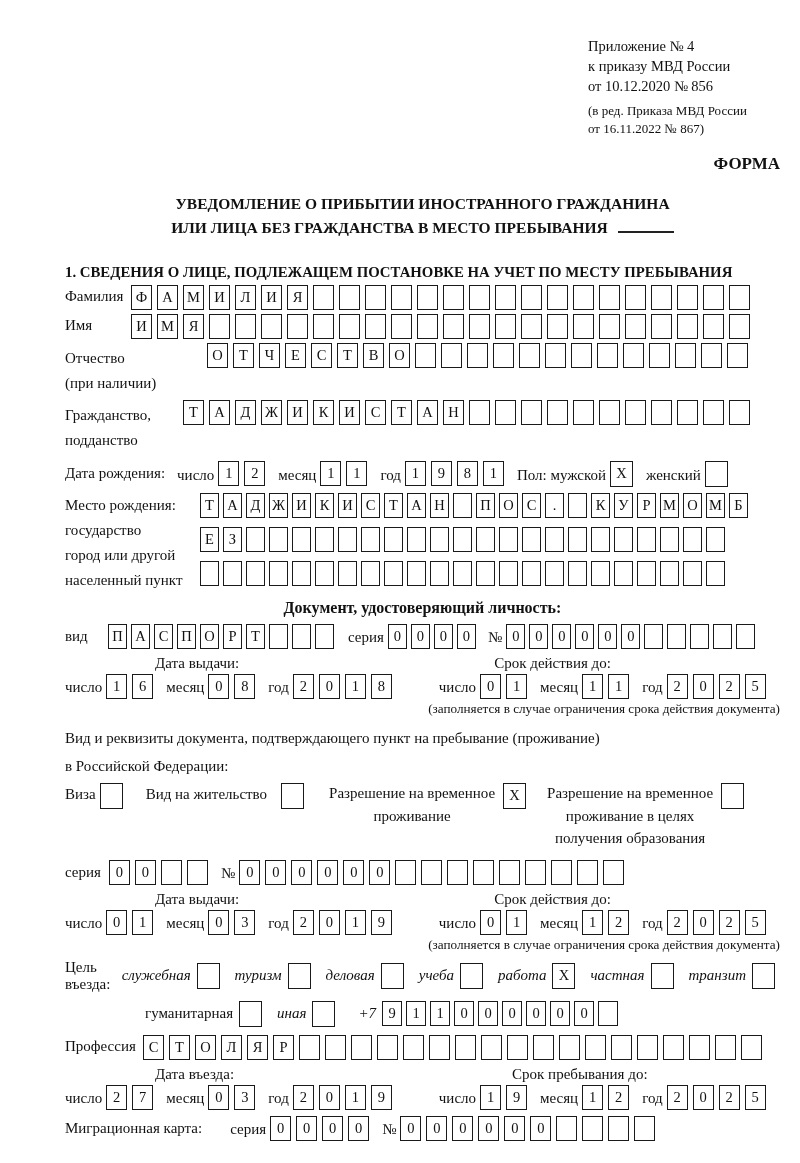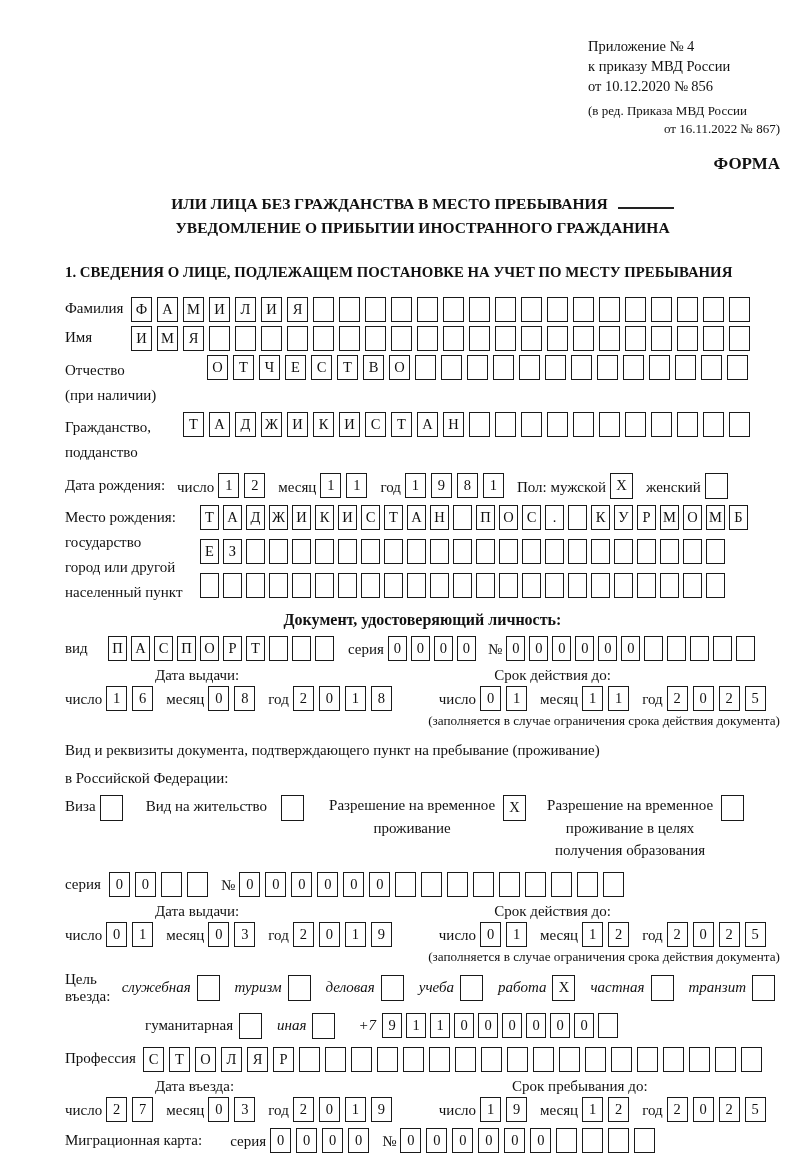--- a/index.html
+++ b/index.html
@@ -8,29 +8,29 @@
     width: 800px; height: 1163px;
     color:#111;
     font-family: "Liberation Serif", "DejaVu Serif", serif;
     font-size: 15px;
     overflow: hidden;
   }
   .page { padding: 36px 20px 0 65px; width: 800px; }
 
   .top-right { width: 192px; margin-left: auto; font-size: 14.5px; line-height: 1.38; }
   .top-right .rev { margin-top: 6px; font-size: 13px; }
-  .top-right .rev2 { font-size: 13px; text-align: right; }
+  .top-right .rev2 { font-size: 13px; }
   .forma { margin-top: 16px; text-align: right; font-weight: bold; font-size: 17px; }
 
   .title { margin-top: 18px; text-align: center; font-weight: bold; font-size: 15.5px; line-height: 1.55; }
   .title-underline { display:inline-block; width: 56px; border-bottom: 2px solid #222; margin-left: 10px; height: 14px; }
 
   .section1 { margin-top: 24px; font-weight: bold; font-size: 14.8px; }
 
-  .rows { margin-top: 16px; }
+  .rows { margin-top: 4px; }
   .frow { display: flex; align-items: flex-start; margin-bottom: 4px; }
   .ac { align-items: center; }
   .flabel { flex: 0 0 auto; padding-top: 3px; }
 
   .boxrow { display: flex; flex: 0 0 auto; }
   .cell {
     flex: 0 0 auto;
     width: 21px; height: 25px;
     border: 1.6px solid #1a1a1a;
     margin-right: 5px;
@@ -74,22 +74,22 @@
     <div>Приложение № 4</div>
     <div>к приказу МВД России</div>
     <div>от 10.12.2020 № 856</div>
     <div class="rev">(в ред. Приказа МВД России</div>
     <div class="rev2">от 16.11.2022 № 867)</div>
   </div>
 
   <div class="forma">ФОРМА</div>
 
   <div class="title">
+    <div>УВЕДОМЛЕНИЕ О ПРИБЫТИИ ИНОСТРАННОГО ГРАЖДАНИНА</div>
     <div><span>ИЛИ ЛИЦА БЕЗ ГРАЖДАНСТВА В МЕСТО ПРЕБЫВАНИЯ</span><span class="title-underline"></span></div>
-    <div>УВЕДОМЛЕНИЕ О ПРИБЫТИИ ИНОСТРАННОГО ГРАЖДАНИНА</div>
   </div>
 
   <div class="section1">1. СВЕДЕНИЯ О ЛИЦЕ, ПОДЛЕЖАЩЕМ ПОСТАНОВКЕ НА УЧЕТ ПО МЕСТУ ПРЕБЫВАНИЯ</div>
 
   <div class="rows">
 
     <div class="frow">
       <span class="flabel" style="width:66px">Фамилия</span>
       <span class="boxrow">
           <span class="cell">Ф</span>

